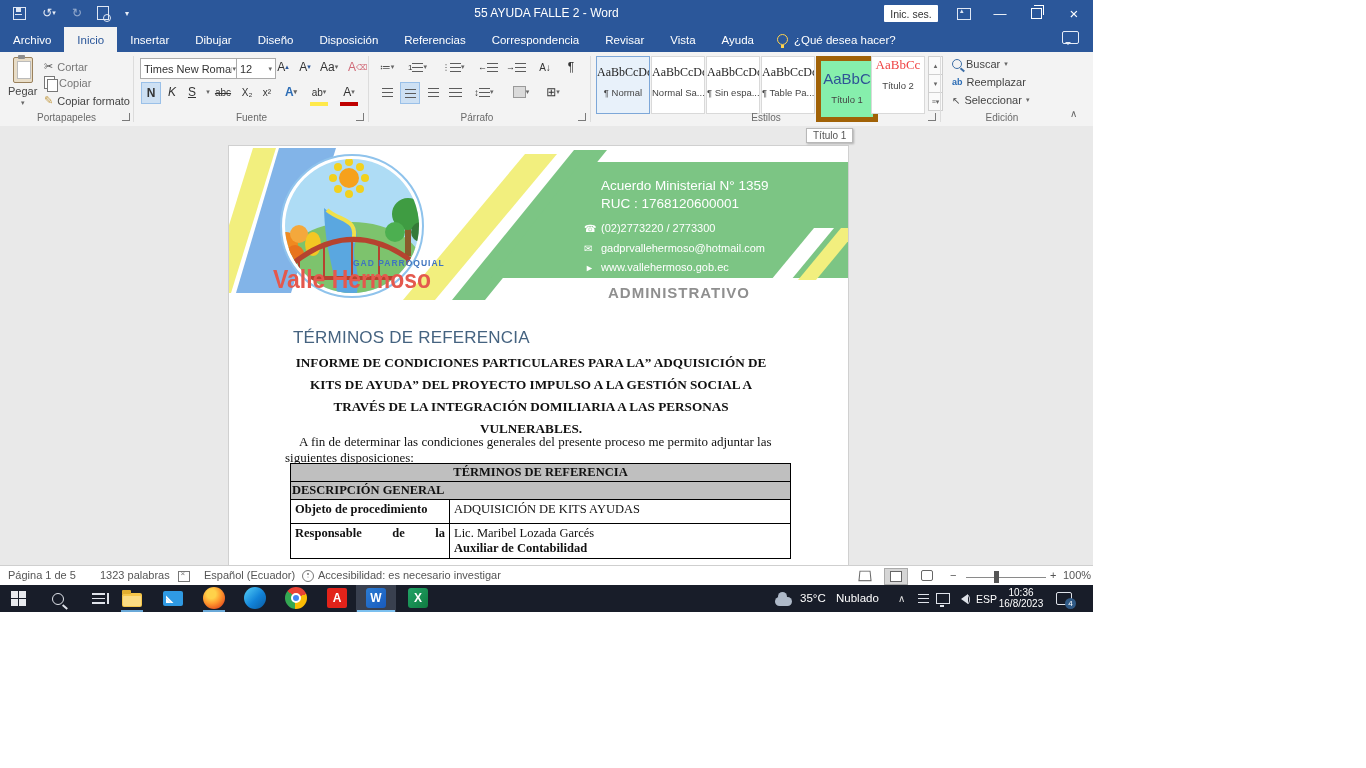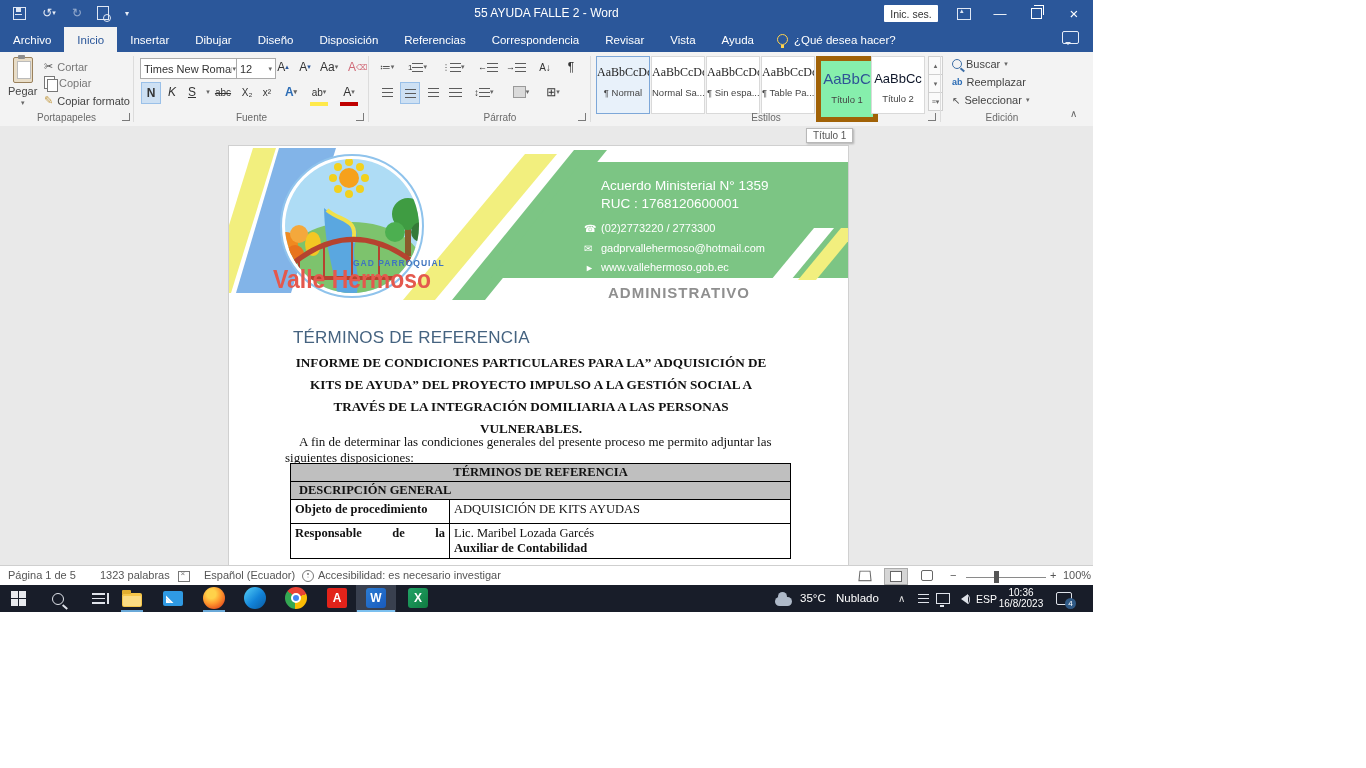--- a/index.html
+++ b/index.html
@@ -49,21 +49,21 @@
   .clipico:before{content:"";position:absolute;left:4px;top:-3px;width:7px;height:4px;background:#8d8d8d;border-radius:1px;}
   .clipico:after{content:"";position:absolute;left:3px;top:3px;width:12px;height:16px;background:#fff;border:1px solid #bbb;}
   .copyico{width:9px;height:11px;border:1.2px solid #777;position:relative;background:#fff;}
   .copyico:before{content:"";position:absolute;left:2px;top:2px;width:9px;height:11px;border:1.2px solid #777;background:#fff;}
   .stylecard{position:absolute;top:4px;width:52px;height:56px;background:#fff;border:1px solid #d9d9d9;text-align:center;overflow:hidden;}
   .stylecard .prev{font-family:"Liberation Serif",serif;font-size:12px;color:#222;margin-top:8px;}
   .stylecard .nm{font-size:9.5px;color:#444;margin-top:7px;white-space:nowrap;}
   .stylecard.sel{border:1px solid #7da7d8;background:#e8f1fa;}
   .stylecard.hov{border:5px solid #a16207;background:#86efac;}
   .prev.h1{font-family:"Liberation Sans",sans-serif;font-size:15px;color:#2f5496;margin-top:9px;}
-  .prev.h2{font-family:Liberation Sans, sans-serif;font-size:13px;color:#0f172a;margin-top:14px;}
+  .prev.h2{font-family:Liberation Serif, serif;font-size:13px;color:#ef4444;margin-top:0;}
   .galbtn{position:absolute;left:928px;width:13px;height:17px;border:1px solid #cfcfcf;background:#fafafa;display:flex;align-items:center;justify-content:center;font-size:7px;color:#666;}
   .magico{width:8px;height:8px;border:1.4px solid #3d6ea5;border-radius:50%;position:relative;display:inline-block;}
   .magico:after{content:"";position:absolute;right:-4px;bottom:-3px;width:5px;height:1.6px;background:#3d6ea5;transform:rotate(40deg);}
   .minilines{width:11px;height:9px;background:repeating-linear-gradient(to bottom,#5c5c5c 0 1px,transparent 1px 4px);display:inline-block;}
   #tooltip{position:absolute;left:806px;top:128px;background:#fff;border:1px solid #b8b8b8;box-shadow:1px 1px 2px rgba(0,0,0,.25);
     font-size:10px;color:#555;padding:1px 6px;white-space:nowrap;z-index:50;}
 
   
   #docarea{position:absolute;left:0;top:126px;width:1093px;height:439px;background:#e9e9e9;overflow:hidden;}
   #page{position:absolute;left:228px;top:19px;width:619px;height:420px;background:#fff;border:1px solid #d0d0d0;overflow:hidden;}
@@ -307,21 +307,21 @@
         <span class="arw">▾</span>
       </div>
     <div class="fmtbtn" style="left:512px;top:30px;">
         <span style="width:11px;height:10px;background:#dadada;border:1px solid #999;display:inline-block;"></span>
         <span class="arw">▾</span>
       </div>
     <div class="fmtbtn" style="left:544px;top:30px;">
         <span style="font-size:12px;">⊞</span>
         <span class="arw">▾</span>
       </div>
-    <div class="grplabel" style="left:390px;width:220px;">Párrafo</div>
+    <div class="grplabel" style="left:367px;width:220px;">Párrafo</div>
     <div class="dlg" style="left:578px;"></div>
     <div class="grpdiv" style="left:590px;"></div>
 
     <div class="stylecard sel" style="left:596px;">
       <div class="prev">AaBbCcDc</div>
       <div class="nm">¶ Normal</div>
     </div>
     <div class="stylecard" style="left:651px;">
       <div class="prev">AaBbCcDc</div>
       <div class="nm">Normal Sa...</div>
@@ -443,21 +443,21 @@
 
       <div id="doc-heading">TÉRMINOS DE REFERENCIA</div>
       <div id="doc-subject">INFORME DE CONDICIONES PARTICULARES PARA LA” ADQUISICIÓN DE KITS DE AYUDA” DEL PROYECTO IMPULSO A LA GESTIÓN SOCIAL A TRAVÉS DE LA INTEGRACIÓN DOMILIARIA A LAS PERSONAS VULNERABLES.</div>
       <div id="doc-intro">A fin de determinar las condiciones generales del presente proceso me permito adjuntar las siguientes disposiciones:</div>
 
       <div id="doc-table">
         <div class="trow th">
           <div style="flex:1;text-align:center;padding:1px 0;">TÉRMINOS DE REFERENCIA</div>
         </div>
         <div class="trow th">
-          <div style="flex:1;padding:1px 8px;">DESCRIPCIÓN GENERAL</div>
+          <div style="flex:1;padding:1px 1px;">DESCRIPCIÓN GENERAL</div>
         </div>
         <div class="trow" style="min-height:23px;">
           <div class="c1">Objeto de procedimiento</div>
           <div class="c2">ADQUISICIÓN DE KITS AYUDAS</div>
         </div>
         <div class="trow" style="min-height:34px;">
           <div class="c1">
             <div class="justify-row">
               <span>Responsable</span>
               <span>de</span>

